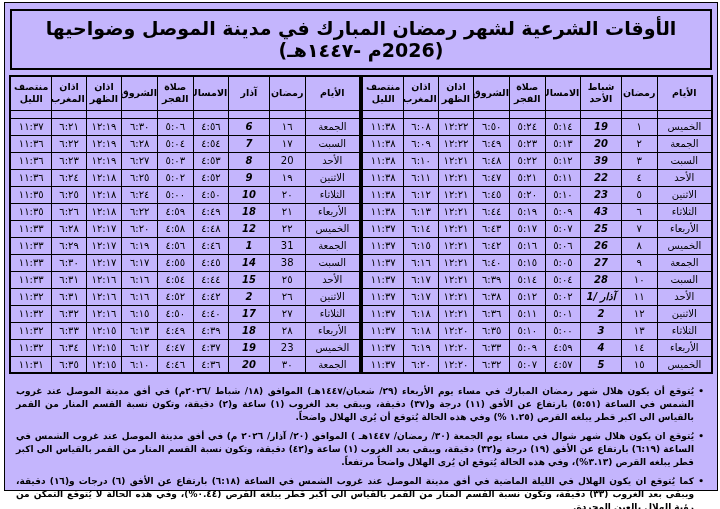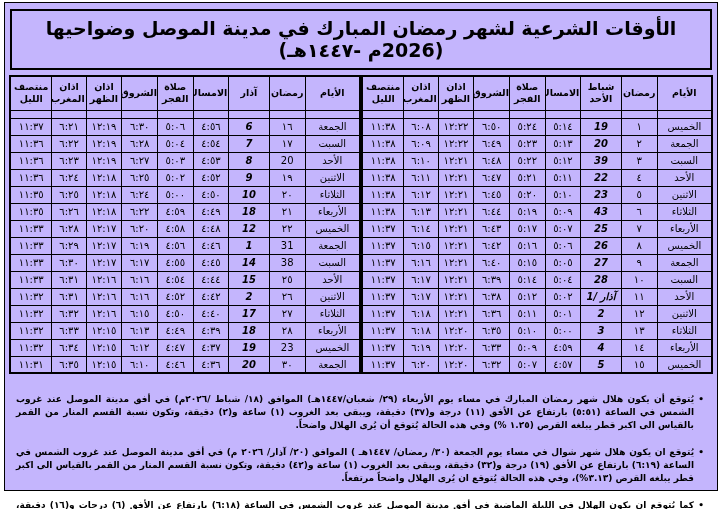--- a/index.html
+++ b/index.html
@@ -61,21 +61,21 @@
     padding:5px 8px 0 8px;
     font-size:9px;
     font-weight:bold;
     line-height:1.45;
     text-align:justify;
   }
   .notes-heading { text-decoration:underline; }
   .bullet {
     position:relative;
     padding-right:12px;
-    margin-top:14px;
+    margin-top:6px;
   }
   .bullet::before {
     content:"\2022";
     position:absolute;
     right:2px;
     top:0;
   }
 </style>
 </head>
 <body>

